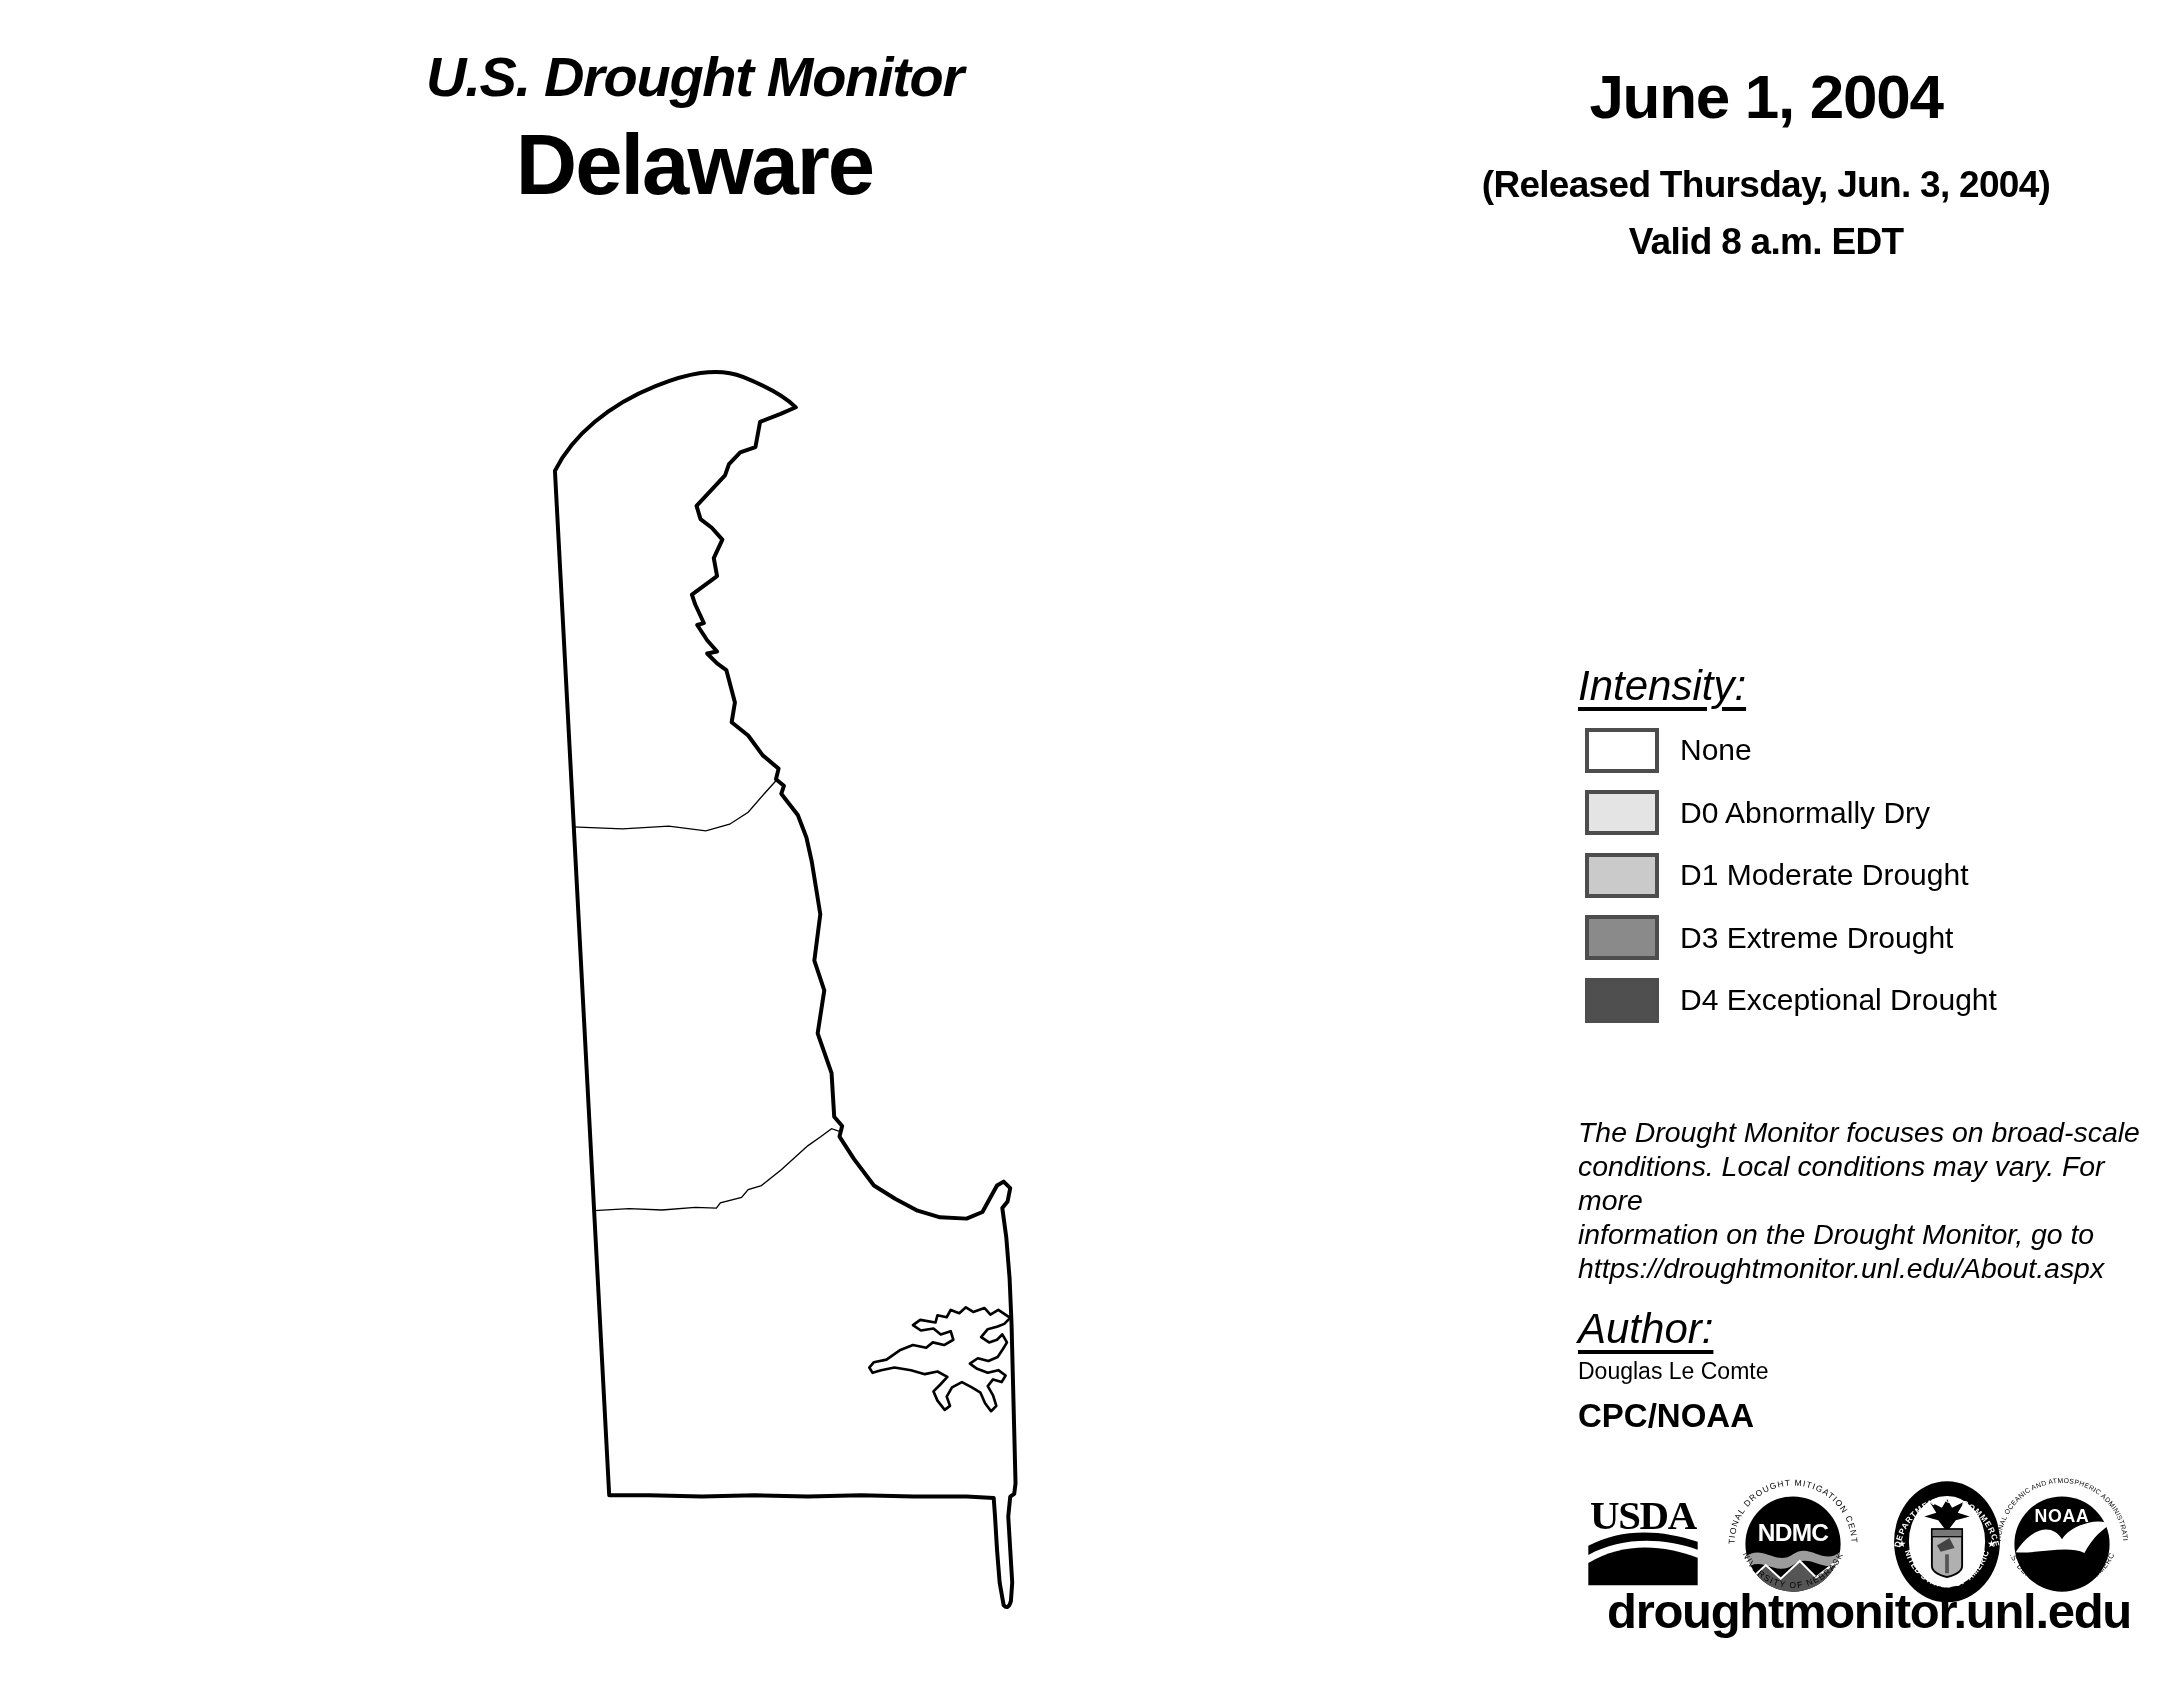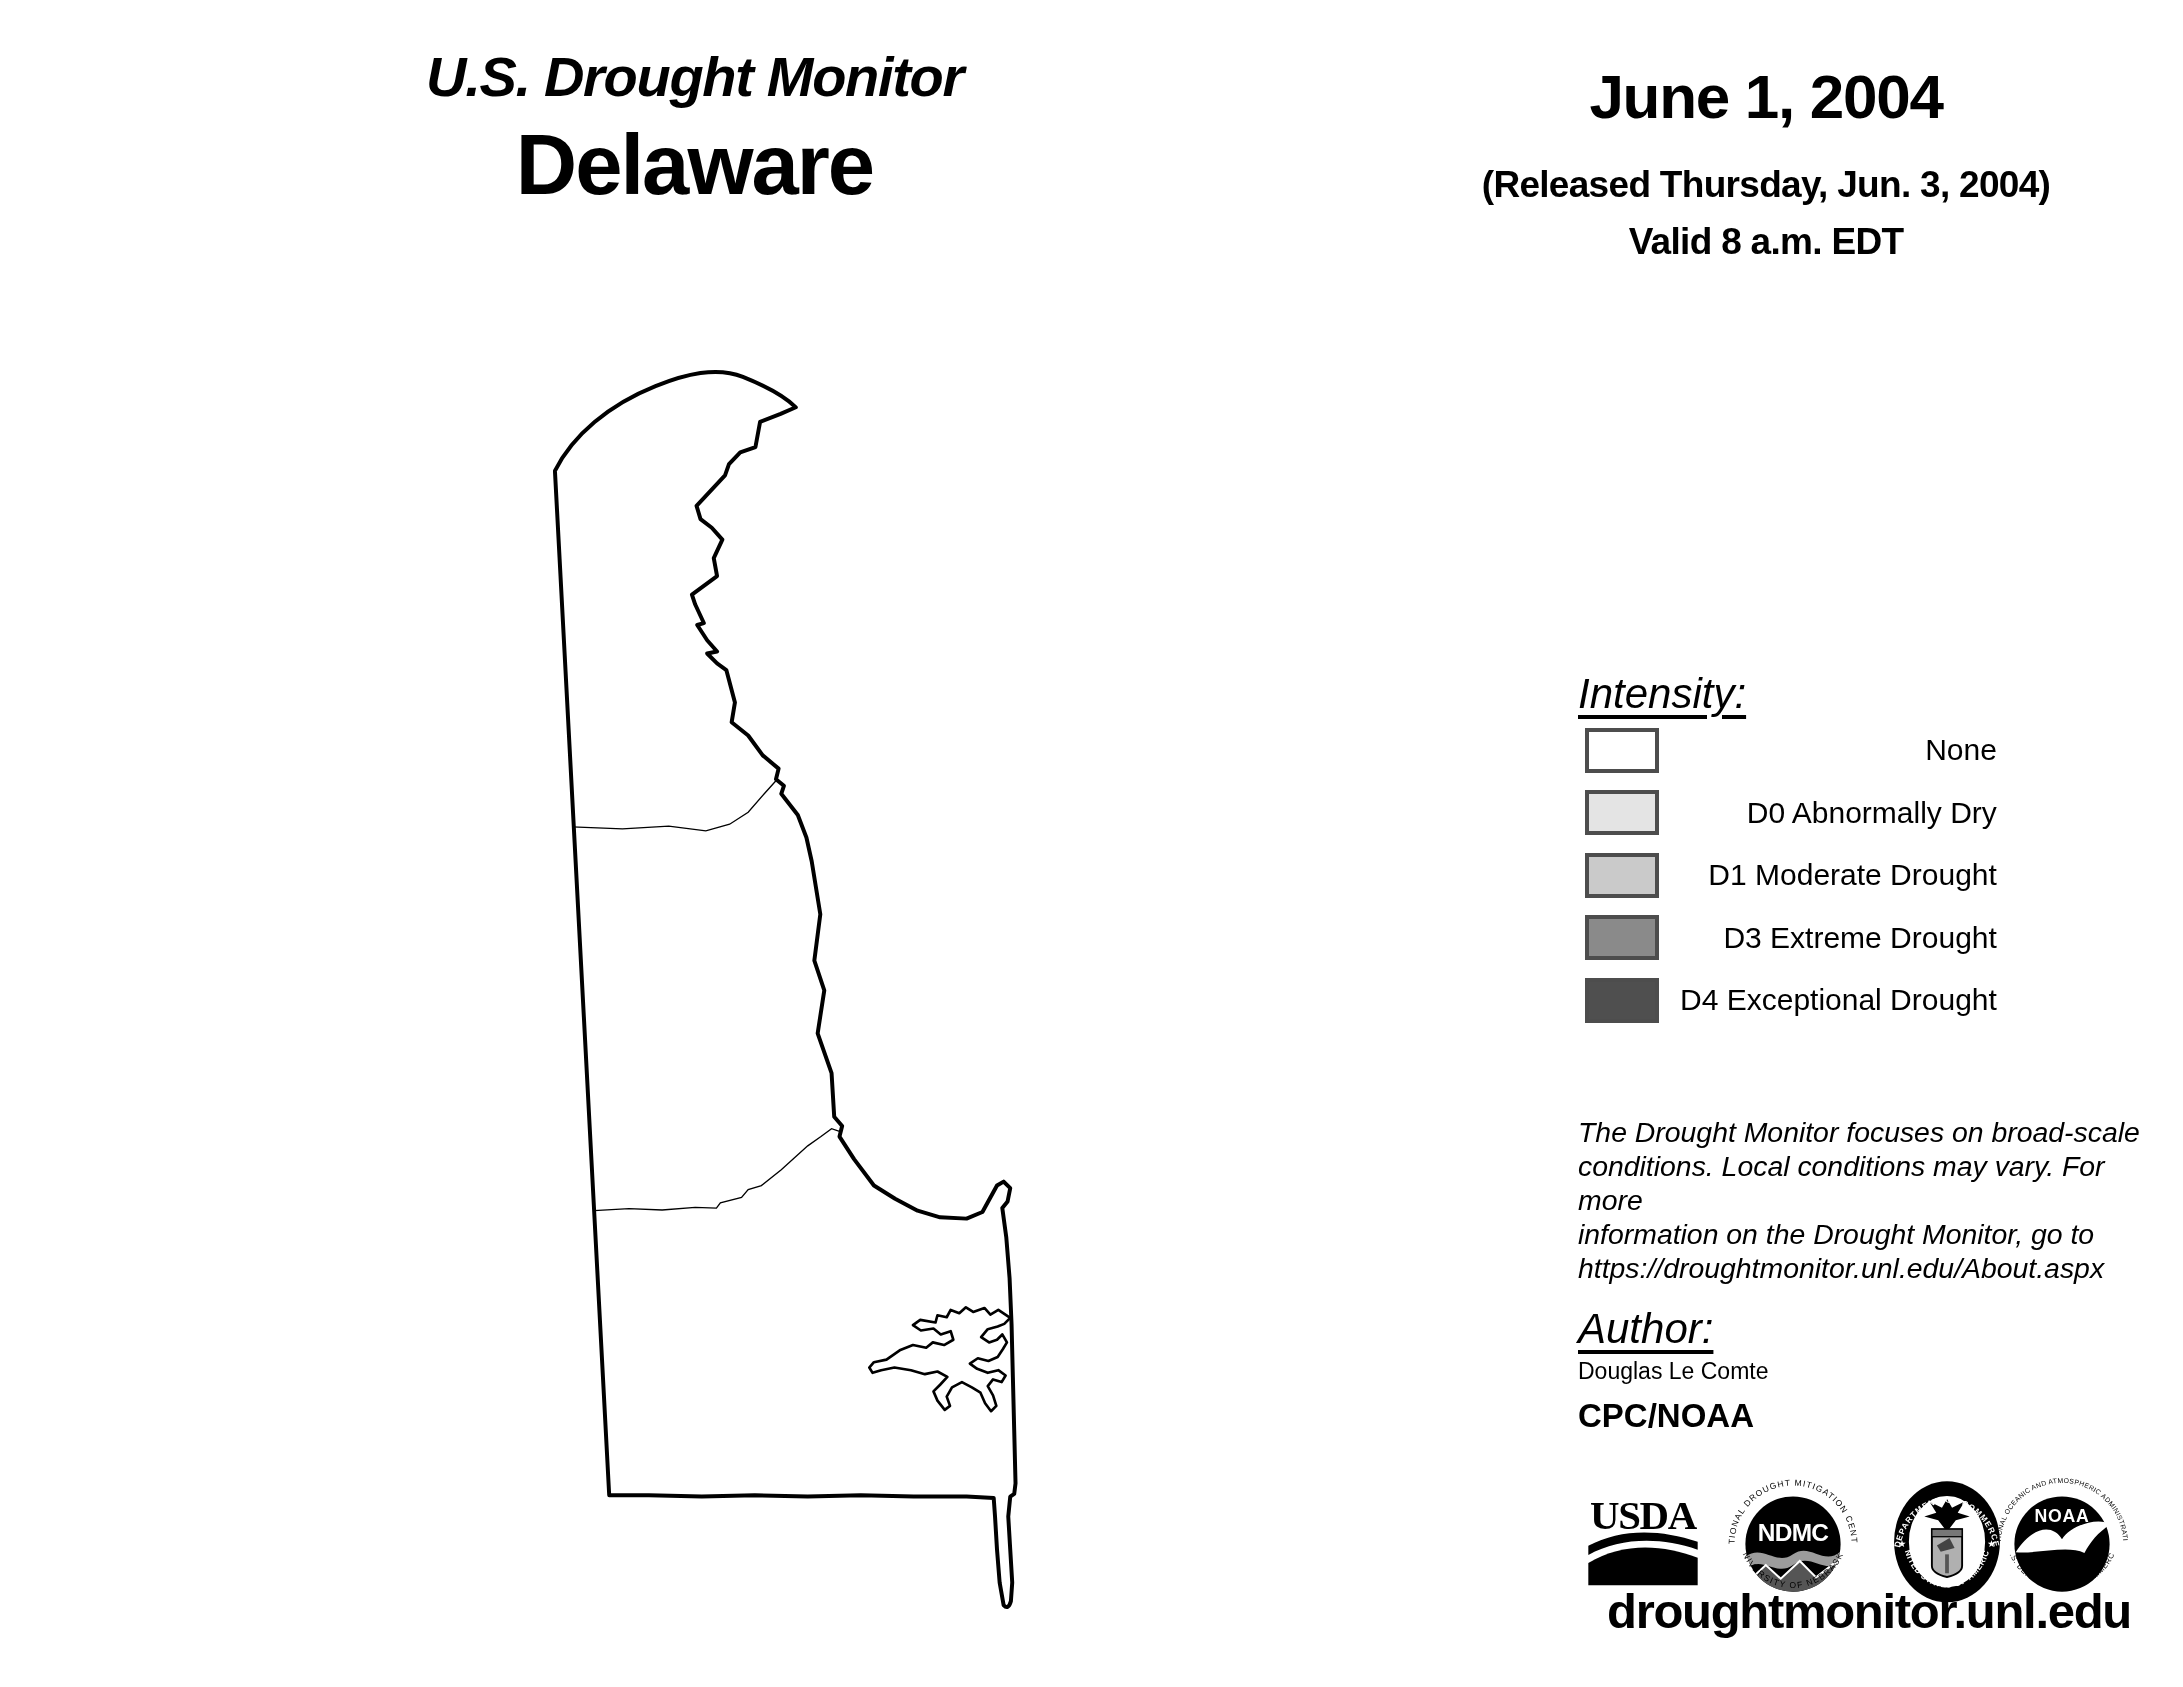--- a/index.html
+++ b/index.html
@@ -16,23 +16,23 @@
   .title-line2{font-size:85px;font-weight:bold;letter-spacing:-2px;line-height:1.05;margin-top:12px;}
   .date-block{left:1442px;top:61px;width:648px;text-align:center;}
   .date-line{font-size:62px;font-weight:bold;letter-spacing:-1.3px;}
   .released-line{font-size:37px;font-weight:bold;margin-top:32px;letter-spacing:-0.7px;}
   .valid-line{font-size:37px;font-weight:bold;margin-top:14.6px;letter-spacing:-0.7px;}
 
   
   .map-wrap{left:543px;top:357px;width:503px;height:1264px;}
 
   
-  .legend-heading{left:1578px;top:662px;font-size:42px;font-style:italic;text-decoration:underline;text-underline-offset:6.6px;margin-top:8px;}
+  .legend-heading{left:1578px;top:662px;font-size:42px;font-style:italic;text-decoration:underline;text-underline-offset:6.6px;}
   .legend-list{left:1585px;top:728px;}
-  .legend-row{display:flex;align-items:center;height:44px;margin-bottom:18.5px;justify-content:space-between;}
+  .legend-row{display:flex;align-items:center;height:44px;margin-bottom:18.5px;}
   .swatch{width:66px;height:37px;border:4px solid #4d4d4d;box-sizing:content-box;background:#fff;flex:0 0 auto;}
   .legend-label{margin-left:21px;font-size:30px;white-space:nowrap;}
 
   
   .disclaimer{left:1578px;top:1115px;width:595px;font-size:28.4px;font-style:italic;line-height:34px;}
 
   
   .author-heading{left:1578px;top:1305px;font-size:42px;font-style:italic;text-decoration:underline;text-underline-offset:6.6px;}
   .author-name{left:1578px;top:1358px;font-size:23px;}
   .author-org{left:1578px;top:1397px;font-size:33px;font-weight:bold;}

